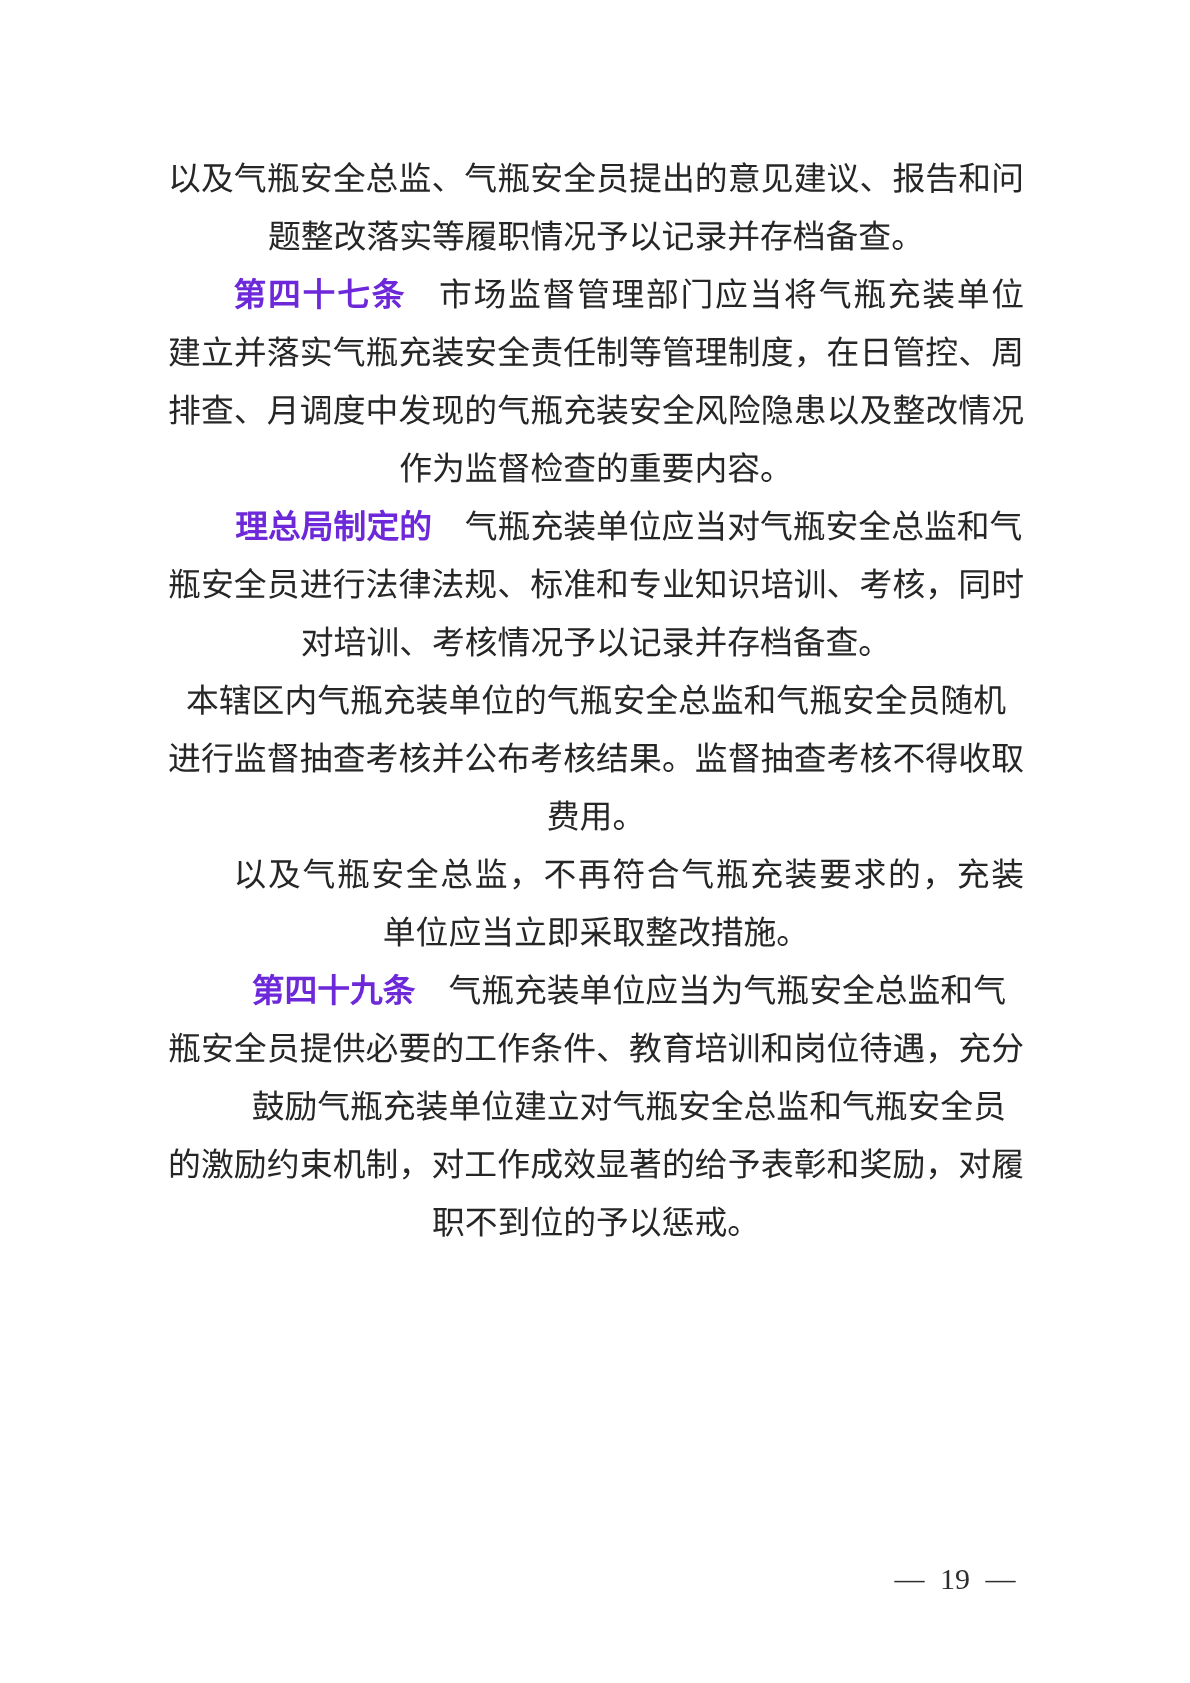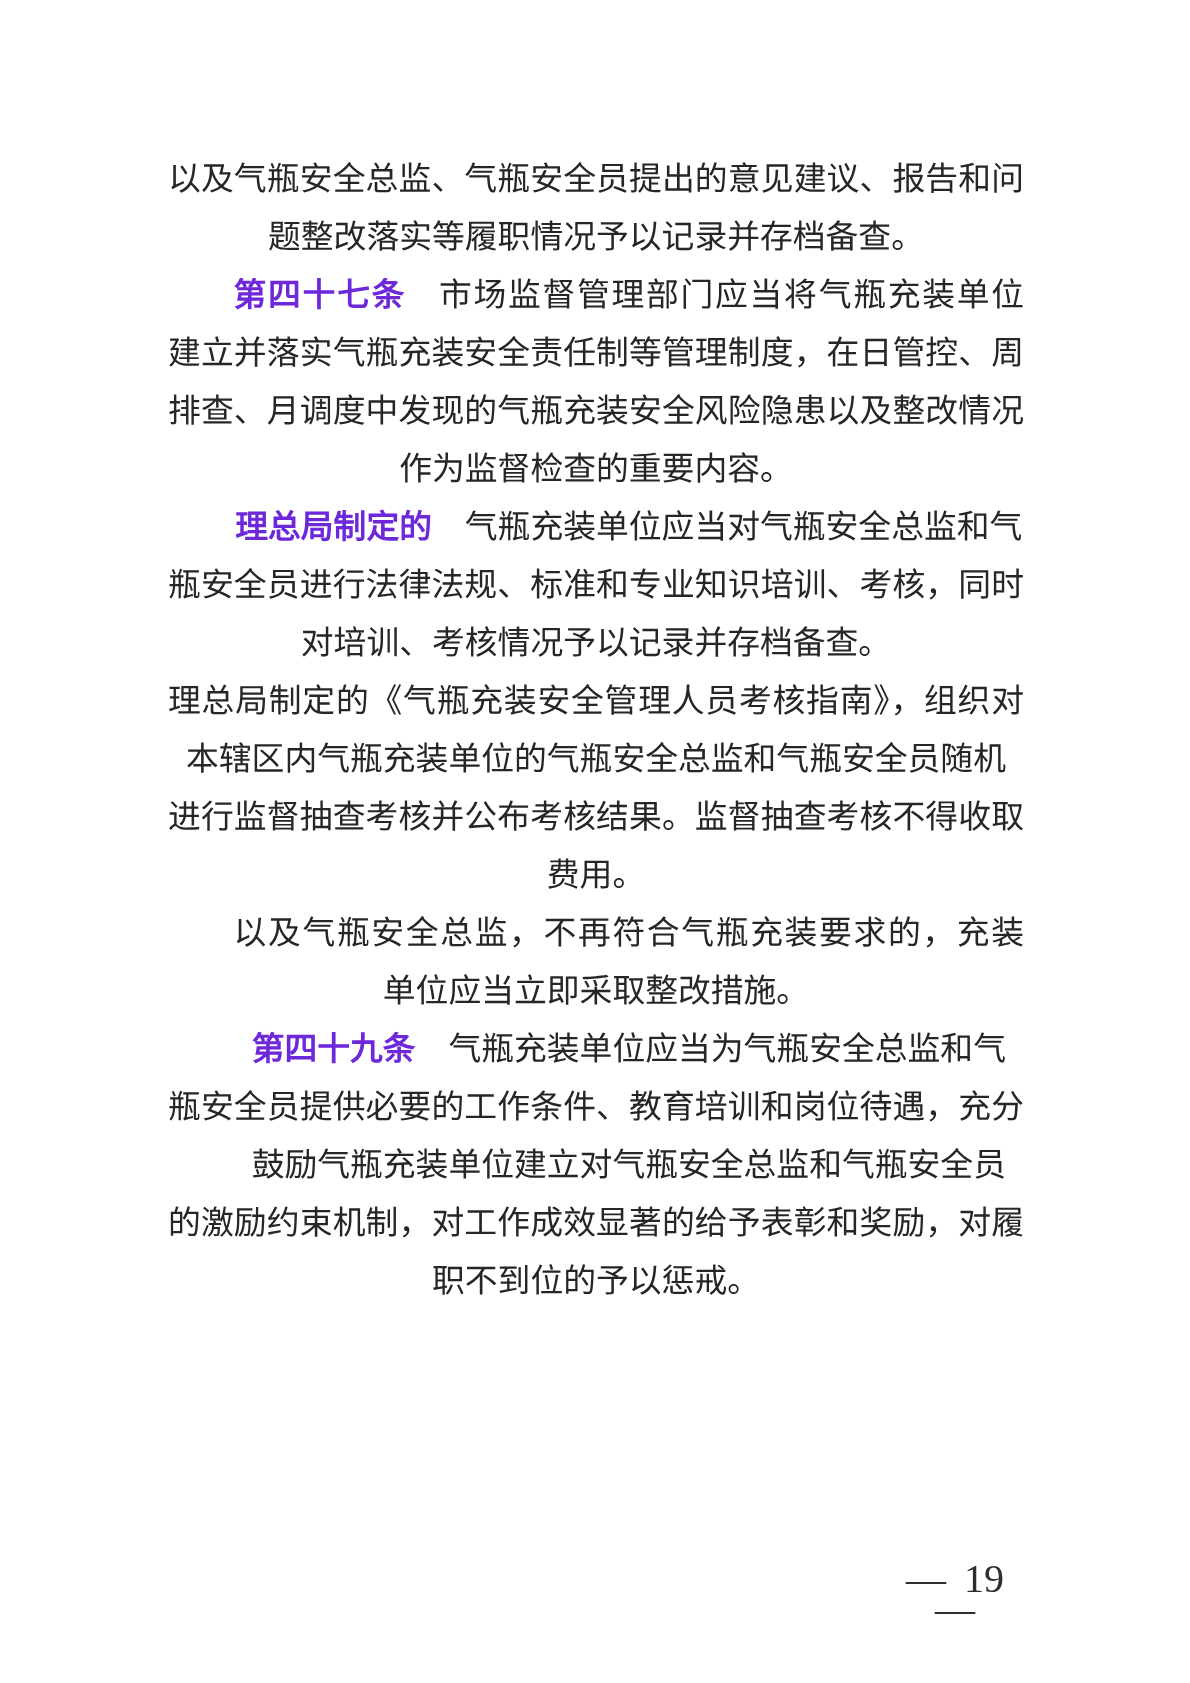--- a/index.html
+++ b/index.html
@@ -42,42 +42,41 @@
     margin-right: 1em;
     font-family: "Liberation Sans", "DejaVu Sans", sans-serif;
     color: #6d28d9;
   }
   .page-number {
     position: absolute;
     top: 1564px;
     left: 893px;
     width: 124px;
     text-align: center;
-    font-size: 40px;
+    font-size: 30px;
     line-height: 30px;
     word-spacing: 8px;
     color: #2e2e2e;
     font-family: "Liberation Serif", "DejaVu Serif", serif;
   }
 </style>
 </head>
 <body>
 
 <div class="page">
   <div class="content">
     <div class="line j">以及气瓶安全总监、气瓶安全员提出的意见建议、报告和问</div>
     <div class="line">题整改落实等履职情况予以记录并存档备查。</div>
     <div class="line j indent"><b class="article">第四十七条</b><span>市场监督管理部门应当将气瓶充装单位</span></div>
     <div class="line j">建立并落实气瓶充装安全责任制等管理制度，在日管控、周</div>
     <div class="line j">排查、月调度中发现的气瓶充装安全风险隐患以及整改情况</div>
     <div class="line">作为监督检查的重要内容。</div>
     <div class="line indent"><b class="article">理总局制定的</b><span>气瓶充装单位应当对气瓶安全总监和气</span></div>
     <div class="line j">瓶安全员进行法律法规、标准和专业知识培训、考核，同时</div>
     <div class="line">对培训、考核情况予以记录并存档备查。</div>
-    <div class="line j">理总局制定的《气瓶充装安全管理人员考核指南》，组织对</div>
     <div class="line">本辖区内气瓶充装单位的气瓶安全总监和气瓶安全员随机</div>
     <div class="line j">进行监督抽查考核并公布考核结果。监督抽查考核不得收取</div>
     <div class="line">费用。</div>
     <div class="line j indent">以及气瓶安全总监，不再符合气瓶充装要求的，充装</div>
     <div class="line">单位应当立即采取整改措施。</div>
     <div class="line indent"><b class="article">第四十九条</b><span>气瓶充装单位应当为气瓶安全总监和气</span></div>
     <div class="line j">瓶安全员提供必要的工作条件、教育培训和岗位待遇，充分</div>
     <div class="line indent">鼓励气瓶充装单位建立对气瓶安全总监和气瓶安全员</div>
     <div class="line j">的激励约束机制，对工作成效显著的给予表彰和奖励，对履</div>
     <div class="line">职不到位的予以惩戒。</div>

